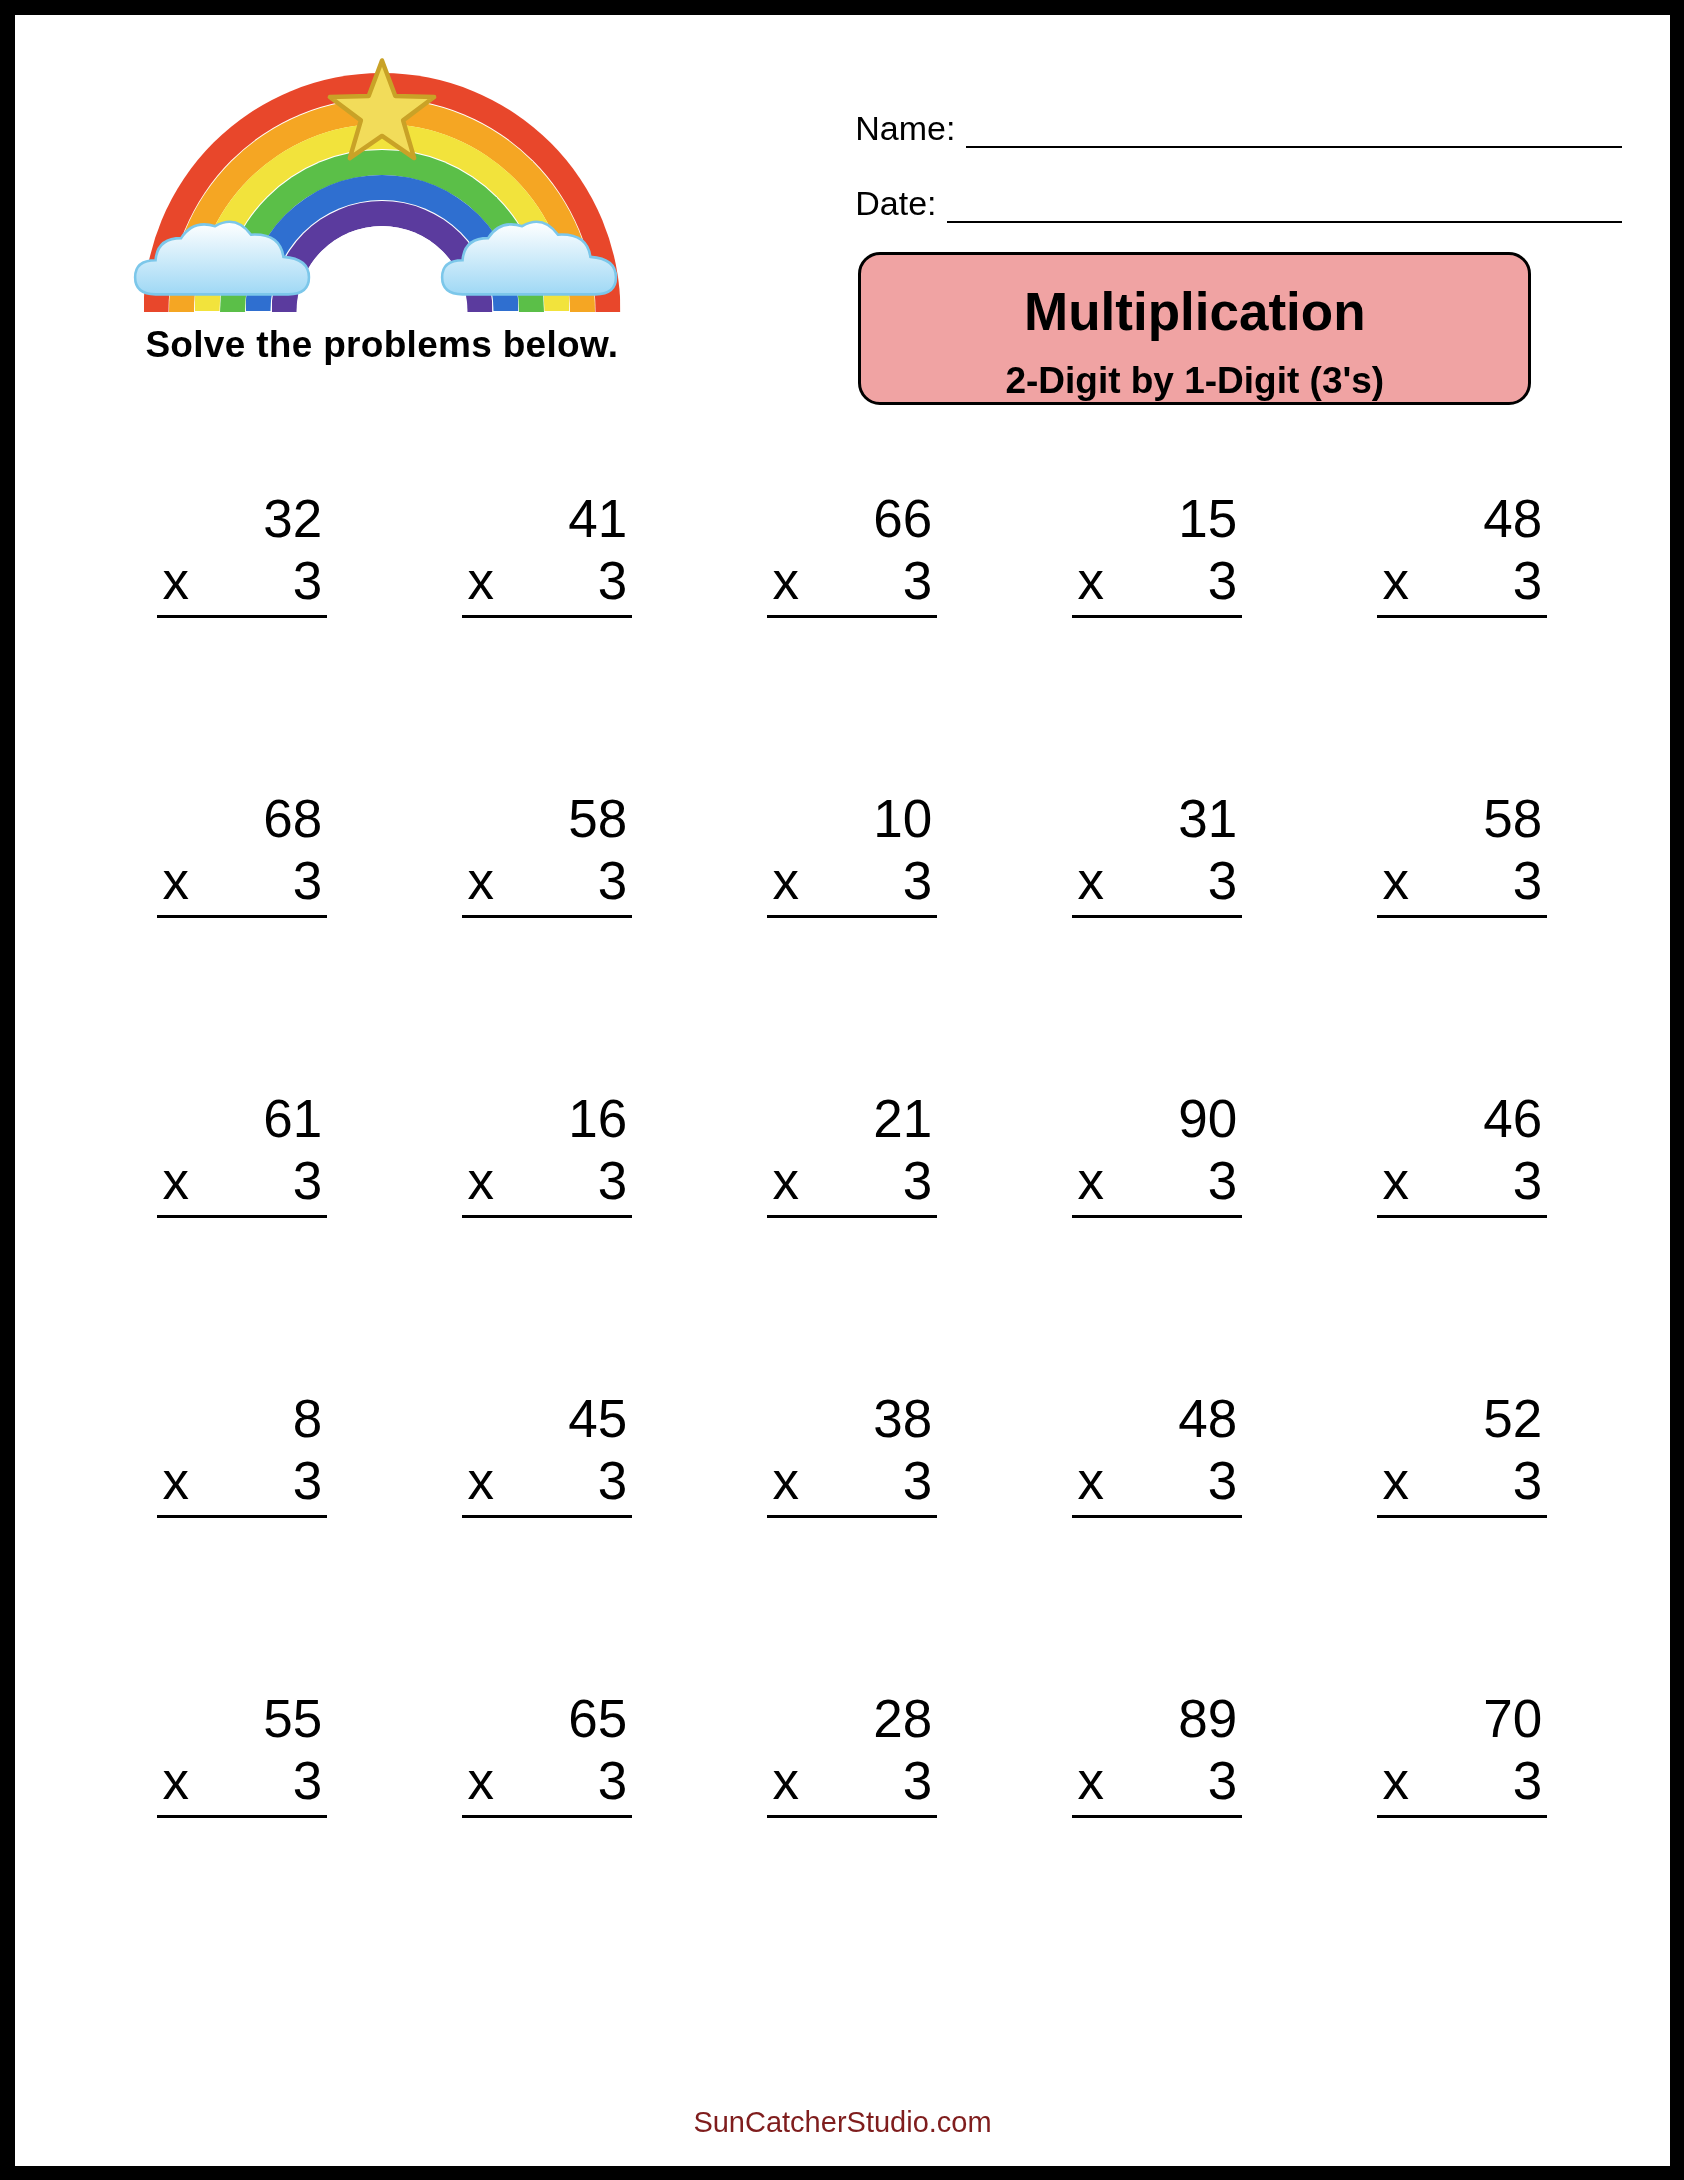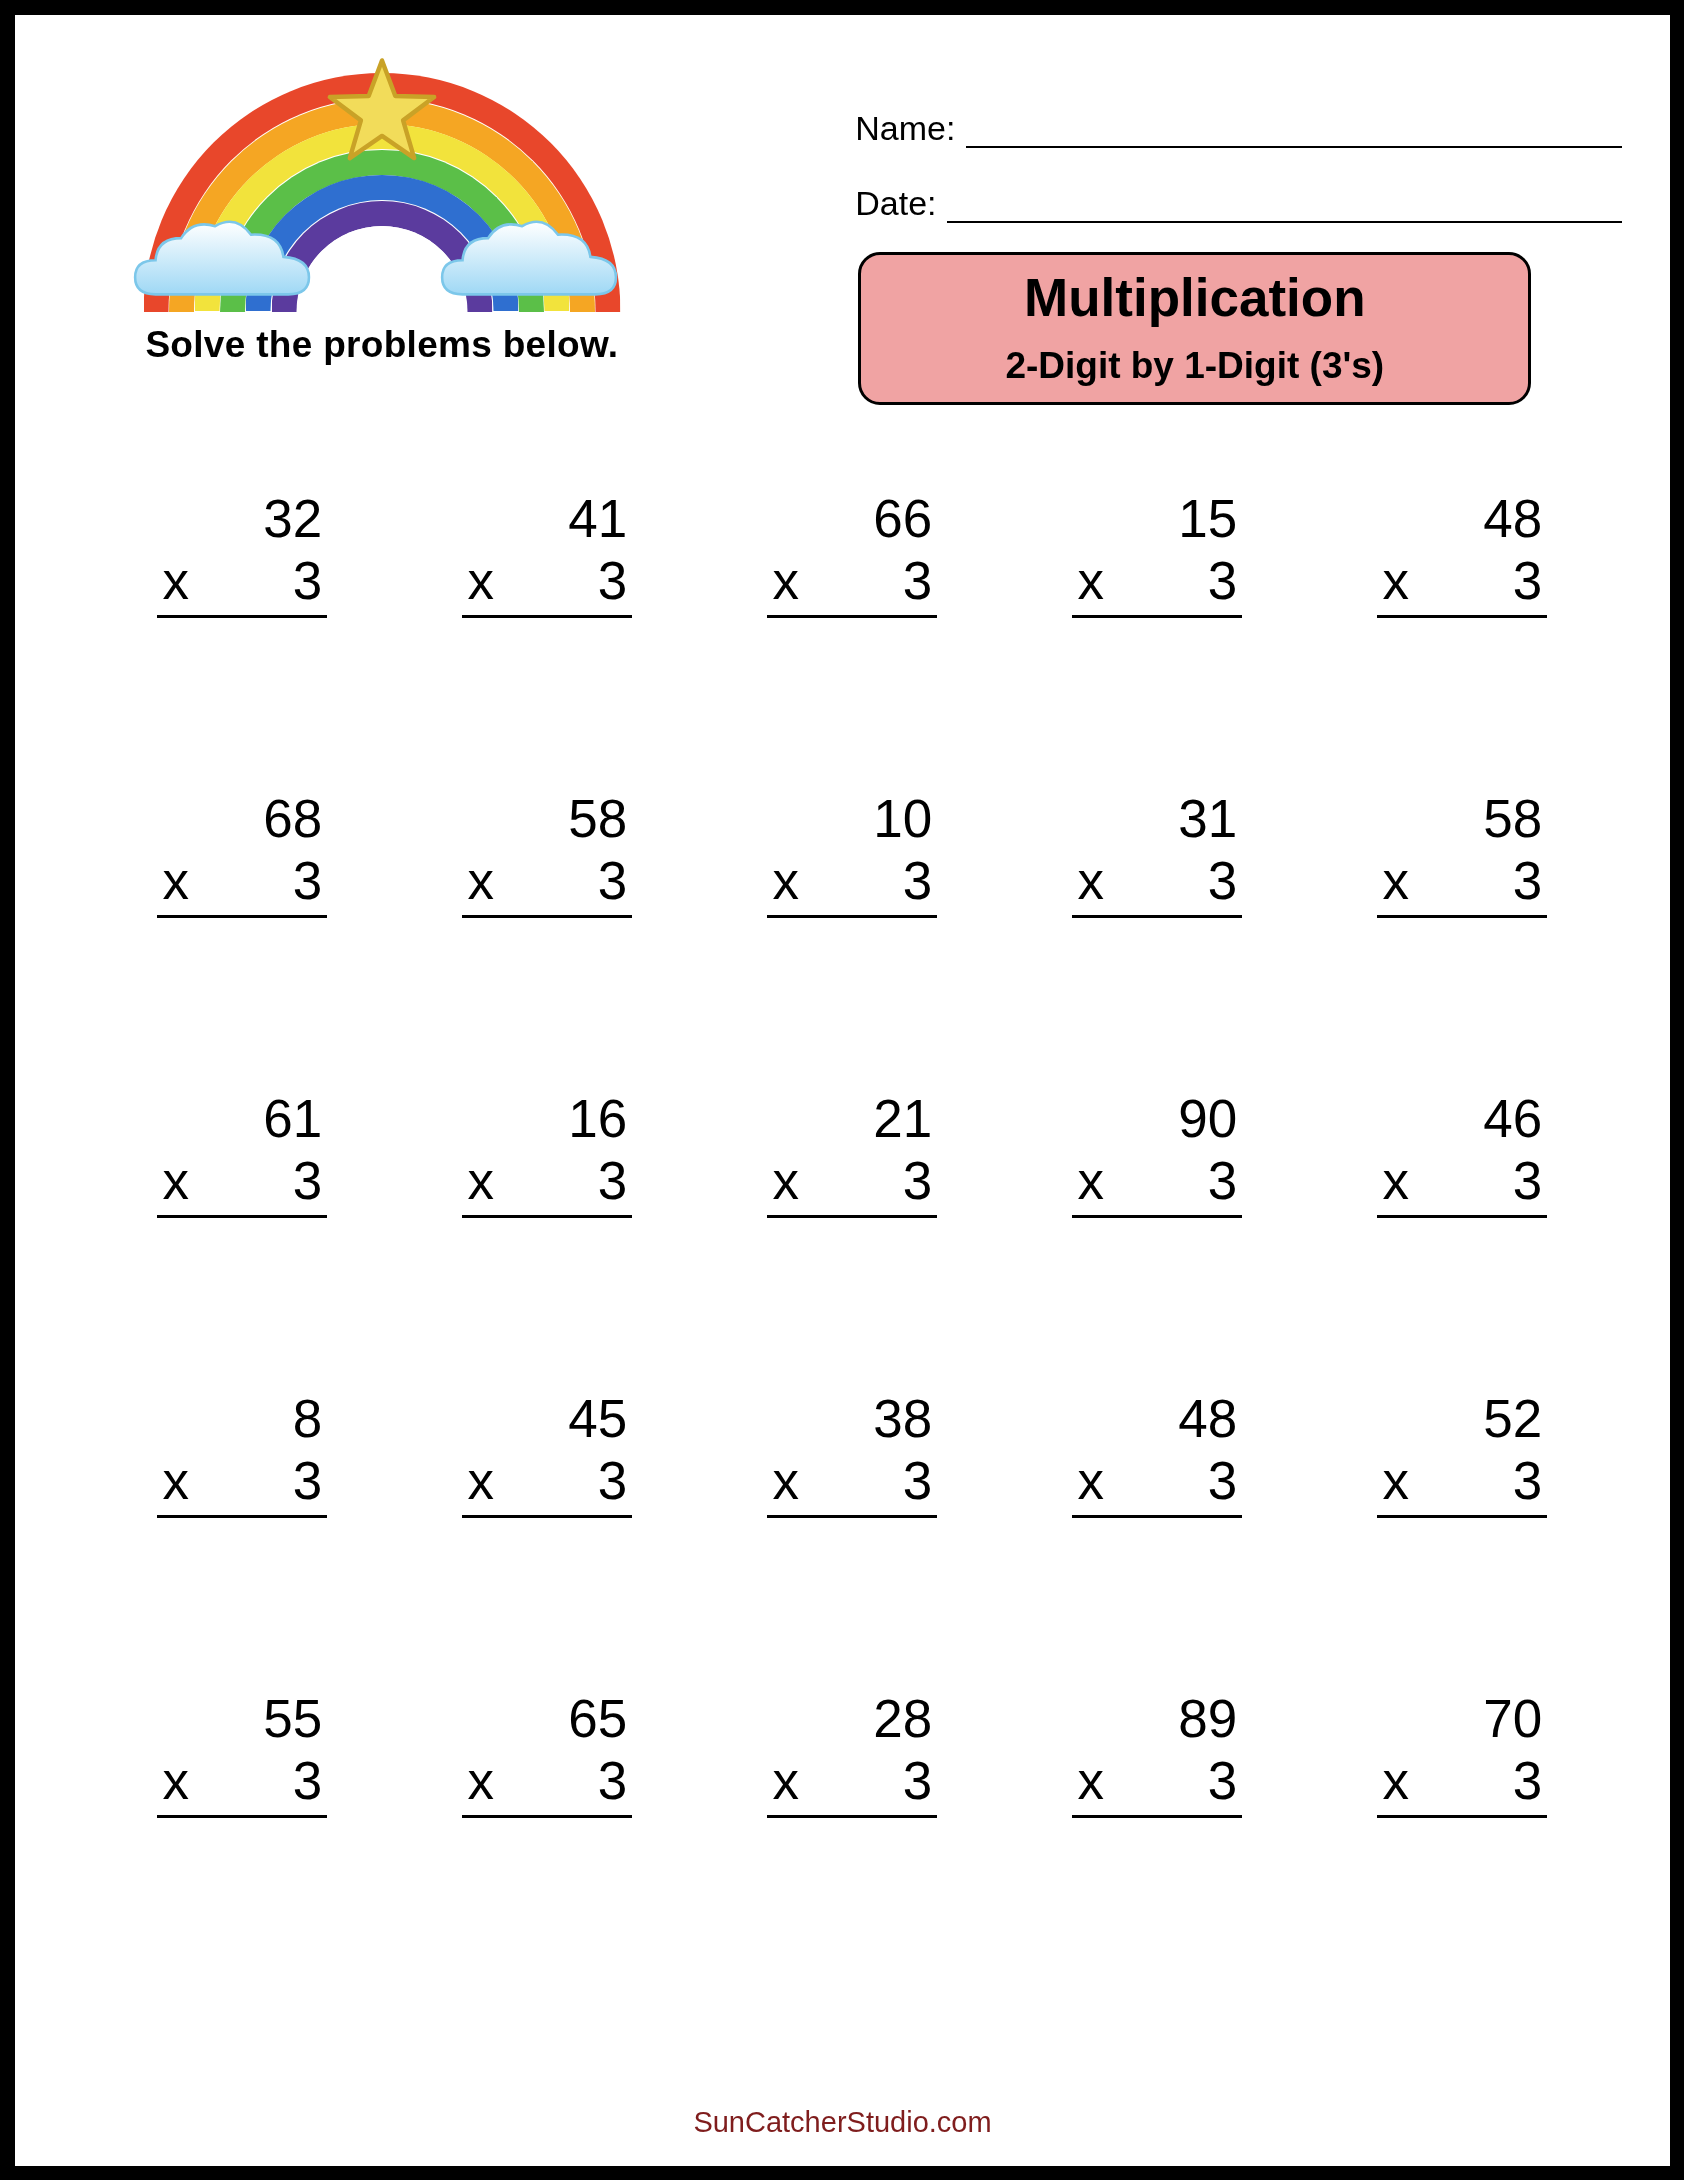--- a/index.html
+++ b/index.html
@@ -126,21 +126,21 @@
     top: 237px;
     width: 673px;
     height: 153px;
     background: #f0a3a3;
     border: 3.4px solid #000000;
     border-radius: 22px;
     box-sizing: border-box;
     display: flex;
     flex-direction: column;
     align-items: center;
-    justify-content: center;
+    justify-content: flex-end;
   }
   .title-main {
     font-size: 53px;
     font-weight: bold;
     color: #000000;
     line-height: 1.05;
   }
   .title-sub {
     font-size: 37px;
     font-weight: bold;

